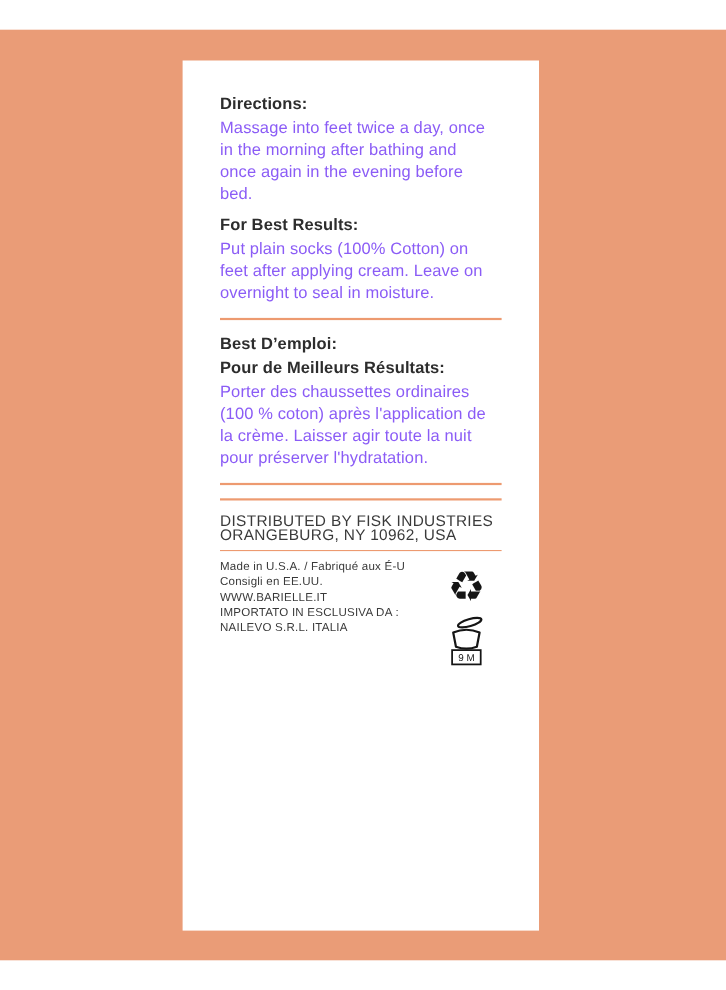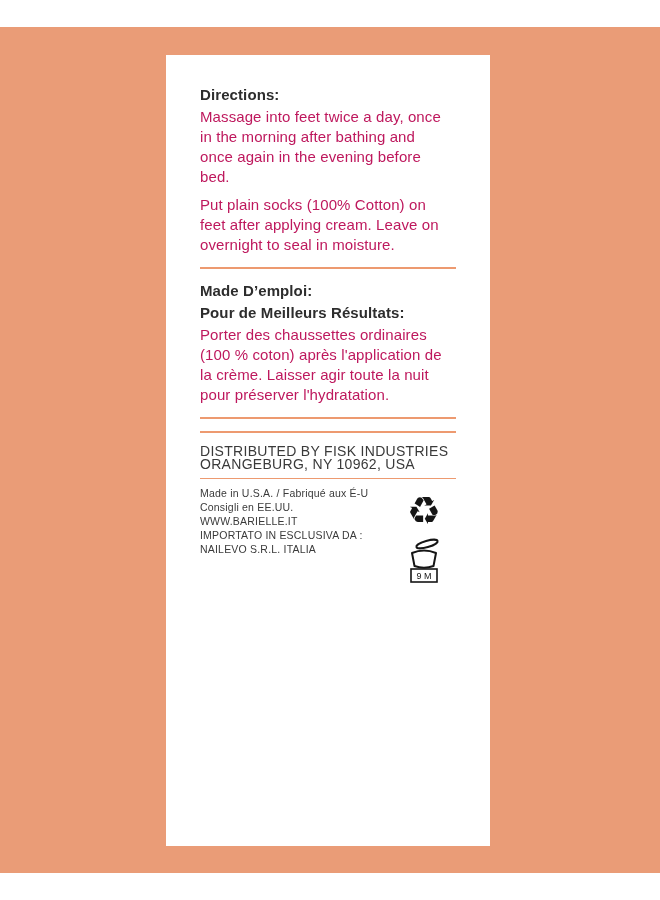--- a/index.html
+++ b/index.html
@@ -14,21 +14,21 @@
   .panel{
     position:absolute;left:166px;top:55px;width:324px;height:791px;
     background:#ffffff;box-sizing:border-box;
     padding:30px 34px 13px 34px;overflow:hidden;
   }
   .heading{
     font-size:15px;font-weight:700;color:#2d2d2d;
     line-height:20px;margin:0 0 2px 0;letter-spacing:.1px;
   }
   .body-text{
-    font-size:15px;font-weight:400;color:#be185d;
+    font-size:15px;font-weight:400;color:#8b5cf6;
     line-height:20px;margin:0 12px 8px 0;letter-spacing:.1px;
   }
   .divider{height:2px;background:#ED9A70;border:0;margin:12px 0 12px 0;}
   .divider.thin{height:1px;margin:7px 0 7px 0;}
   .small-caps{
     font-size:14px;color:#3a3a3a;line-height:13px;margin:0;
     letter-spacing:.3px;
   }
   .tiny{
     font-size:10.5px;color:#3a3a3a;line-height:14px;margin:0;
@@ -47,27 +47,28 @@
 <body>
 
 <div class="photo">
   <div class="bg"></div>
 
   <div class="panel">
 
     <section>
       <p class="heading">Directions:</p>
       <p class="body-text">Massage into feet twice a day, once in the morning after bathing and once again in the evening before bed.</p>
+      <p class="heading">For Best Results:</p>
       <p class="body-text">Put plain socks (100% Cotton) on feet after applying cream. Leave on overnight to seal in moisture.</p>
     </section>
 
     <div class="divider"></div>
 
     <section>
-      <p class="heading">Made D’emploi:</p>
+      <p class="heading">Best D’emploi:</p>
       <p class="heading">Pour de Meilleurs Résultats:</p>
       <p class="body-text">Porter des chaussettes ordinaires (100 % coton) après l'application de la crème. Laisser agir toute la nuit pour préserver l'hydratation.</p>
     </section>
 
     <div class="divider"></div>
 
 
     <div class="divider"></div>
 
     <section>

